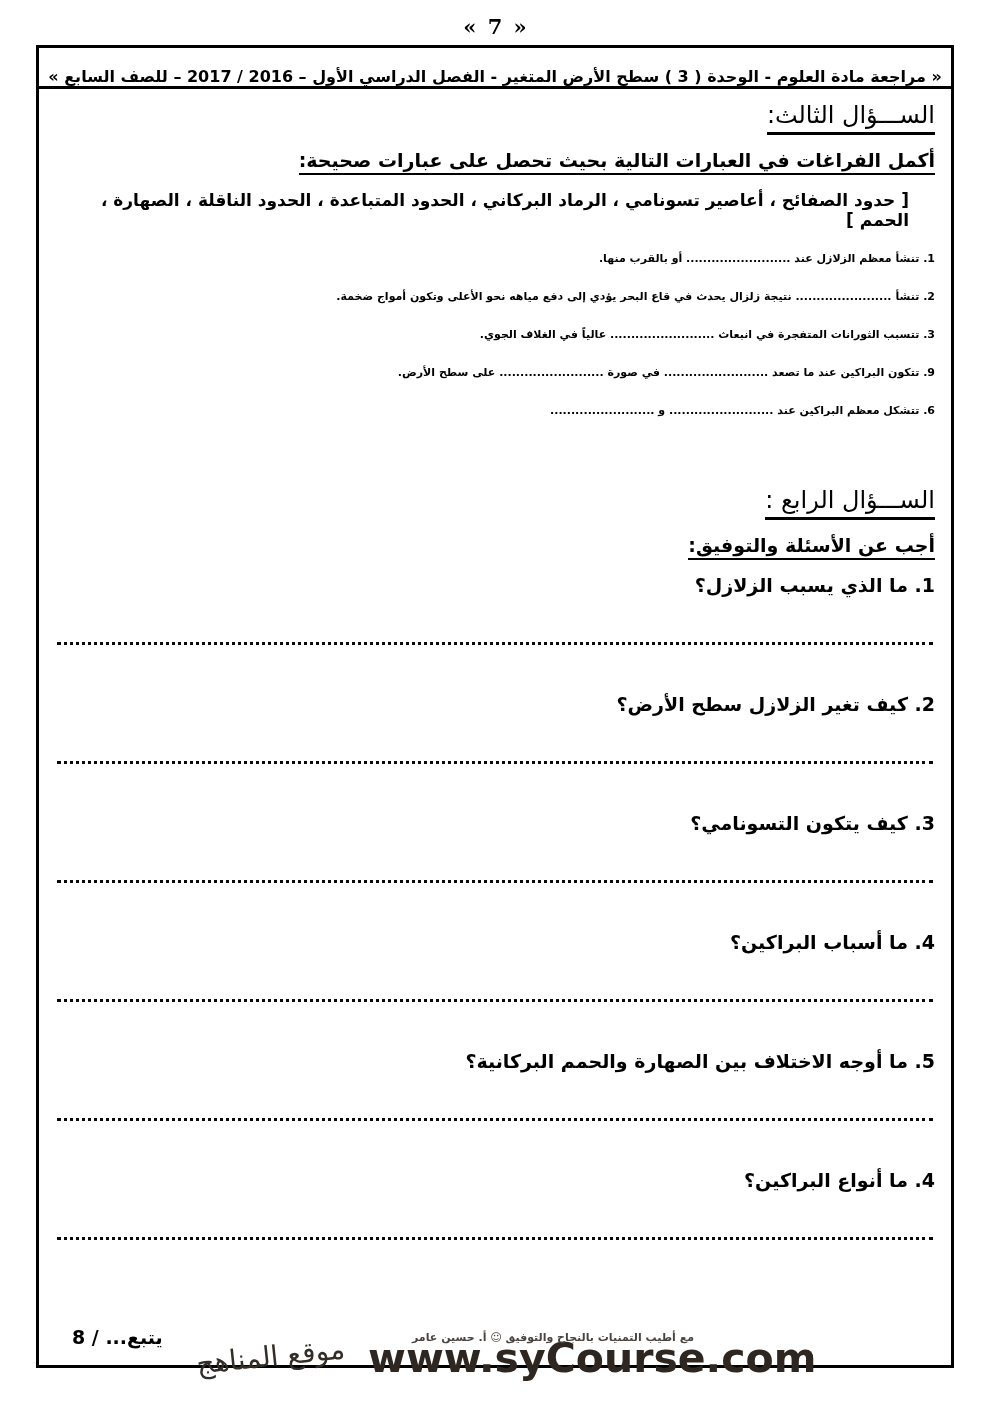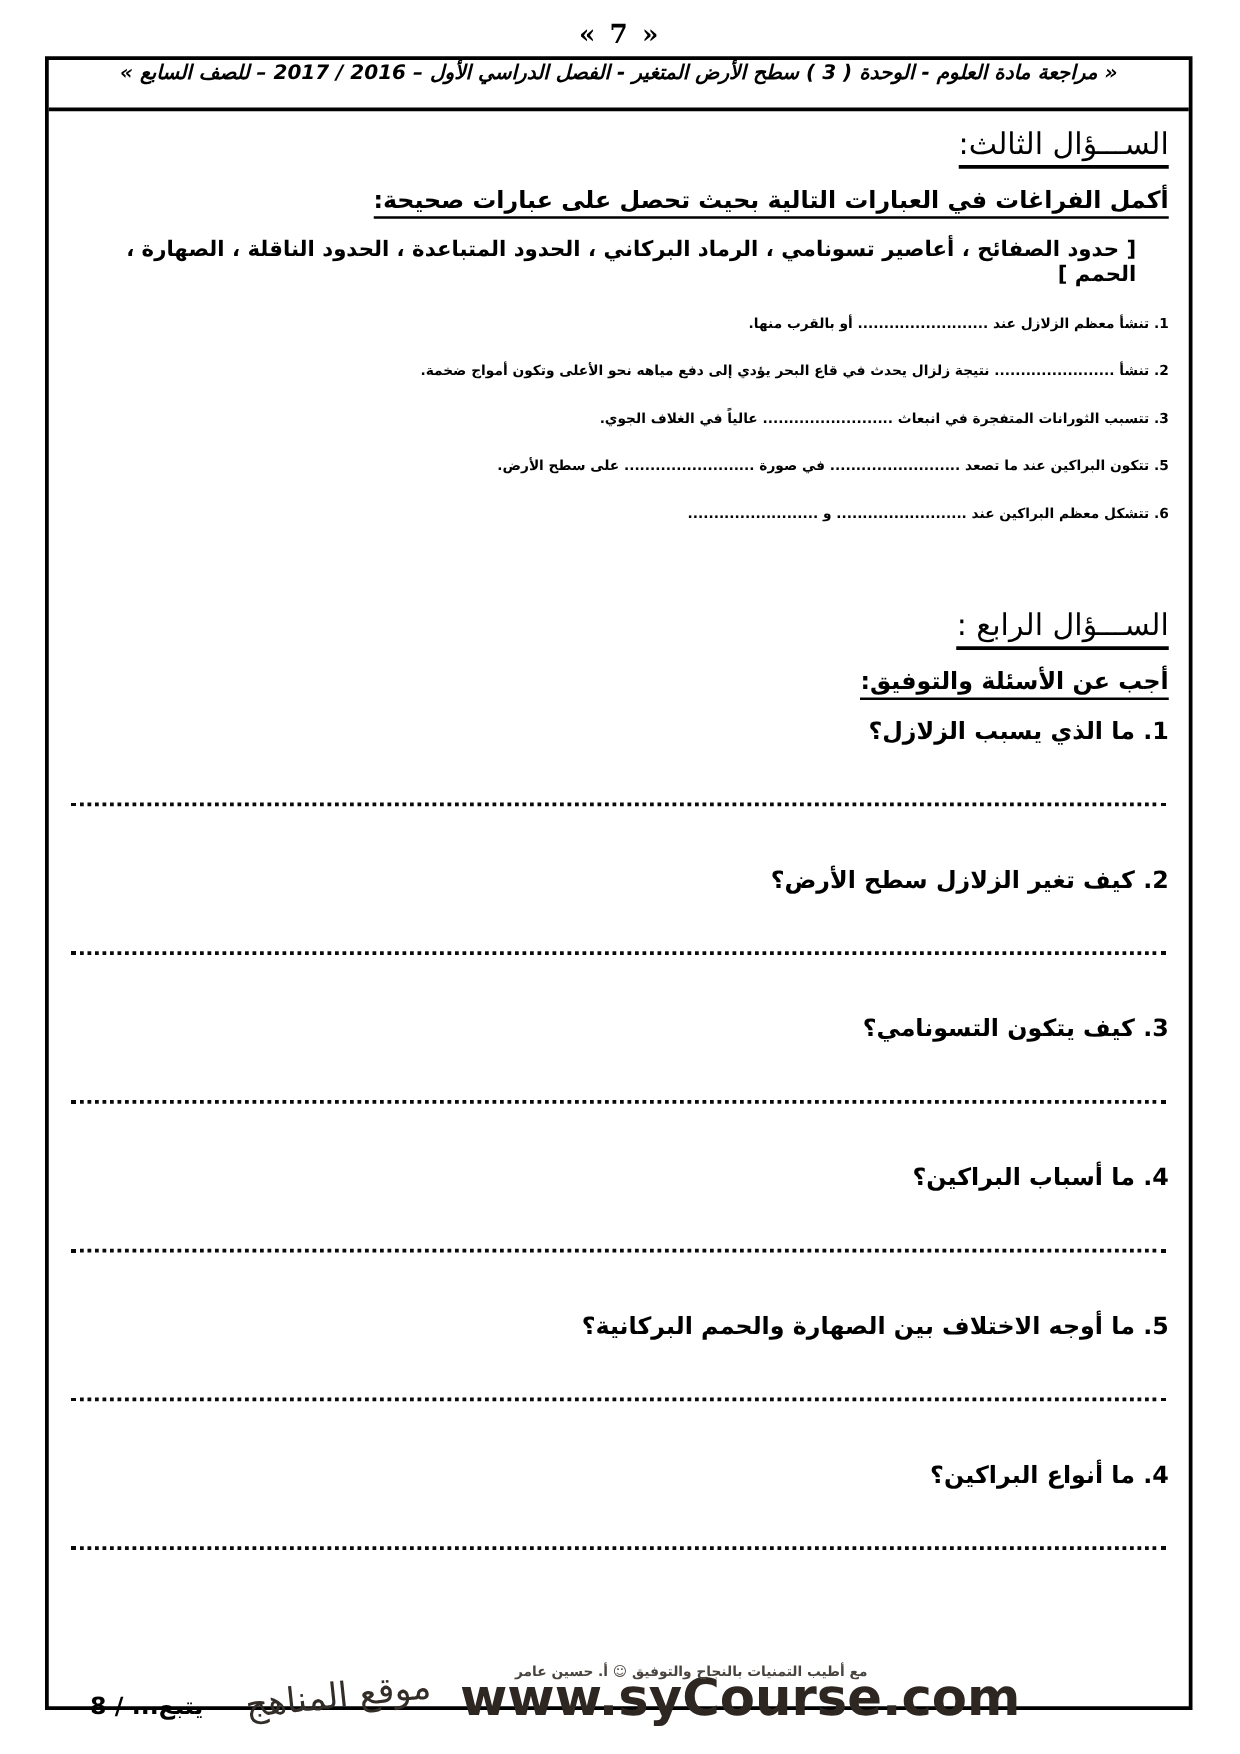--- a/index.html
+++ b/index.html
@@ -16,23 +16,23 @@
     text-align:center; font-family:"DejaVu Serif", serif;
     font-size:21px; font-weight:bold; letter-spacing:2px;
   }
   .border-box {
     position:absolute; left:36px; top:45px;
     width:918px; height:1323px;
     border:3px solid #000;
   }
   .header-bar {
     height:41px; border-bottom:3px solid #000;
-    display:flex; align-items:flex-start; justify-content:center;
+    display:flex; align-items:flex-end; justify-content:center;
     direction:rtl;
-    font-size:16px; font-weight:bold; white-space:nowrap;font-style:italic;
+    font-size:16px; font-weight:bold; white-space:nowrap;
   }
   .content {
     direction:rtl; text-align:right;
     padding:0 16px;
   }
   .sec-title {
     margin-top:12px; font-size:24px; font-weight:normal;
   }
   .sec-title > span { display:inline-block; border-bottom:3px solid #000; padding-bottom:3px; }
   .sec-instr {
@@ -51,21 +51,21 @@
   .qa-list { margin-top:12px; }
   .qa-block { height:119px; position:relative; }
   .qa-question {
     font-size:19px; font-weight:bold; padding-top:2px;
   }
   .qa-line {
     position:absolute; top:70px; right:2px; left:2px; height:0;
     border-bottom:3px dotted #0a0a0a;
   }
   .footer-continued {
-    position:absolute; left:72px; top:1354px;
+    position:absolute; left:72px; top:1326px;
     direction:rtl; font-size:19px; font-weight:bold;
   }
   .wm-note {
     position:absolute; left:388px; top:1331px; width:330px;
     direction:rtl; text-align:center;
     font-size:11px; font-weight:bold; color:#4a443f;
     white-space:nowrap; z-index:3;
   }
   .wm-url {
     position:absolute; left:368px; top:1334px;
@@ -99,21 +99,21 @@
     <div class="sec-instr">
       <span>أكمل الفراغات في العبارات التالية بحيث تحصل على عبارات صحيحة:</span>
     </div>
 
     <div class="word-bank">[ حدود الصفائح ، أعاصير تسونامي ، الرماد البركاني ، الحدود المتباعدة ، الحدود الناقلة ، الصهارة ، الحمم ]</div>
 
     <div class="fill-items">
       <div class="fill-item">1. تنشأ معظم الزلازل عند ......................... أو بالقرب منها.</div>
       <div class="fill-item">2. تنشأ ....................... نتيجة زلزال يحدث في قاع البحر يؤدي إلى دفع مياهه نحو الأعلى وتكون أمواج ضخمة.</div>
       <div class="fill-item">3. تتسبب الثورانات المتفجرة في انبعاث ......................... عالياً في الغلاف الجوي.</div>
-      <div class="fill-item">5. تتكون البراكين عند ما تصعد ......................... في صورة ......................... على سطح الأرض.</div>
+      <div class="fill-item">9. تتكون البراكين عند ما تصعد ......................... في صورة ......................... على سطح الأرض.</div>
       <div class="fill-item">6. تتشكل معظم البراكين عند ......................... و .........................</div>
     </div>
 
     <div class="sec-title s4-title">
       <span>الســـؤال الرابع :</span>
     </div>
 
     <div class="sec-instr">
       <span>أجب عن الأسئلة والتوفيق:</span>
     </div>

